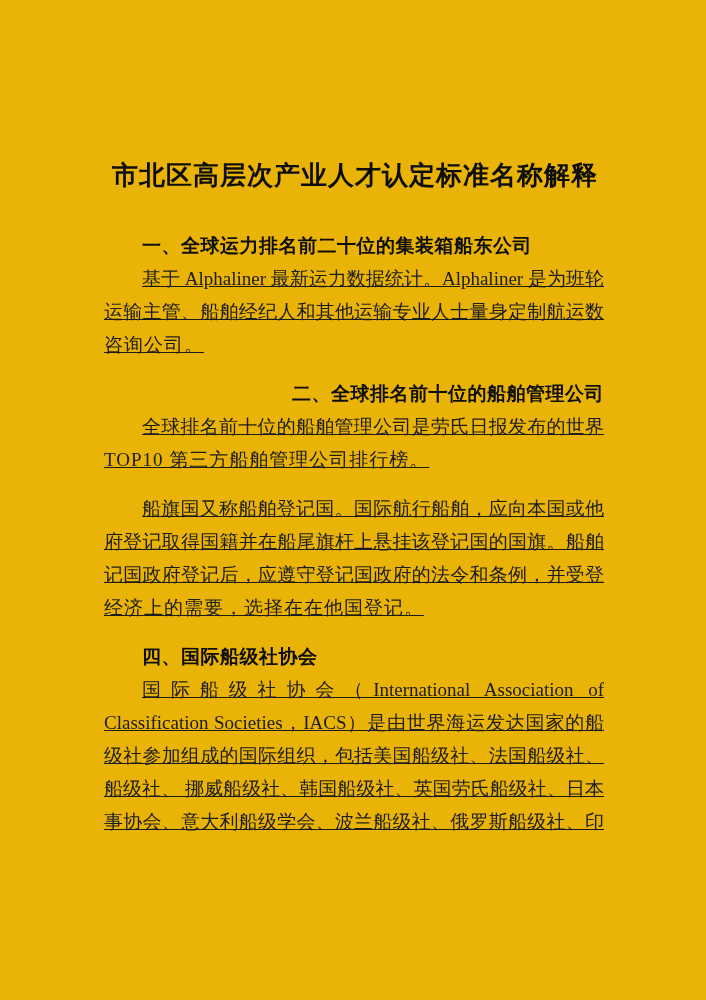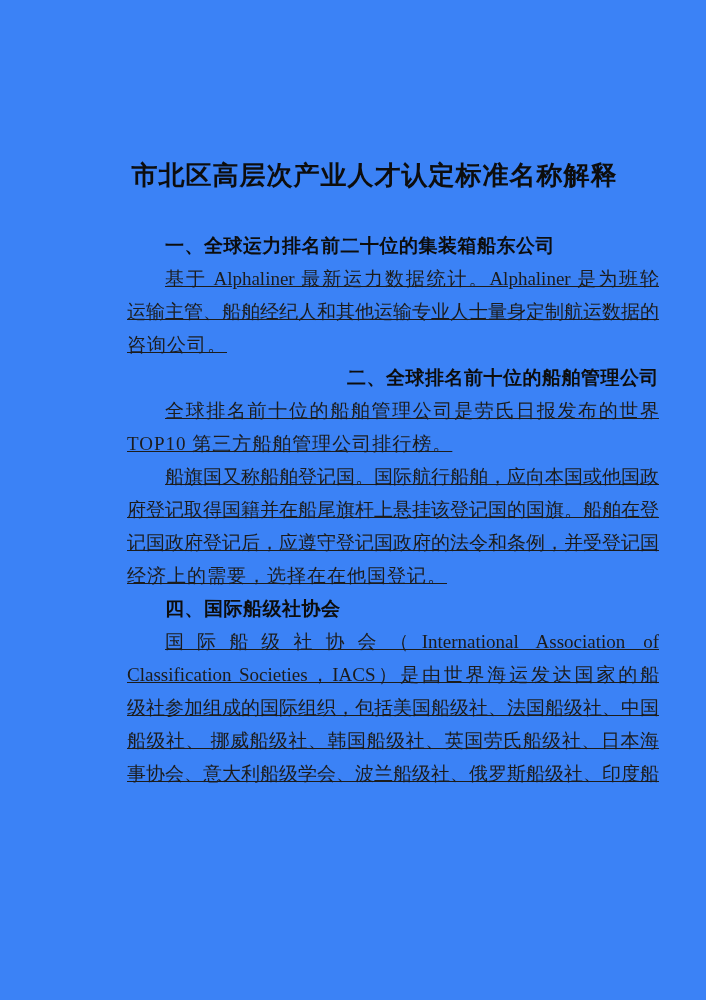--- a/index.html
+++ b/index.html
@@ -23,21 +23,21 @@
     font-size: 26px;
     letter-spacing: 1px;
     line-height: 38px;
     color: #0d0d0d;
     white-space: nowrap;
   }
   .content {
     margin: 35px 86px 0 88px;
     width: 532px;
   }
-  .section { margin: 0; padding: 0; }
+  .section { margin: 16px; padding: 0; }
   .heading {
     margin: 0;
     font-family: "Liberation Sans", "DejaVu Sans", sans-serif;
     font-weight: bold;
     font-size: 19px;
     line-height: 33px;
     height: 33px;
     text-indent: 38px;
     letter-spacing: 0.5px;
     color: #0d0d0d;
@@ -57,21 +57,21 @@
   .line.fill {
     letter-spacing: normal;
     text-align: justify;
     text-align-last: justify;
     text-justify: inter-character;
   }
 </style>
 </head>
 <body>
 
-<div class="page" style="background: #3b82f6; color: rgb(28, 28, 28); padding-left: 39px;">
+<div class="page" style="background: #eab308; color: rgb(28, 28, 28);">
   <h1 class="doc-title" style="color: rgb(13, 13, 13);">市北区高层次产业人才认定标准名称解释</h1>
   <main class="content">
       <section class="section">
         <h2 class="heading" style="color: rgb(13, 13, 13);">一、全球运力排名前二十位的集装箱船东公司</h2>
         <div class="paragraph">
           <div class="line indent fill">基于 Alphaliner 最新运力数据统计。Alphaliner 是为班轮</div>
           <div class="line fill">运输主管、船舶经纪人和其他运输专业人士量身定制航运数据的</div>
           <div class="line">咨询公司。</div>
         </div>
       </section>

